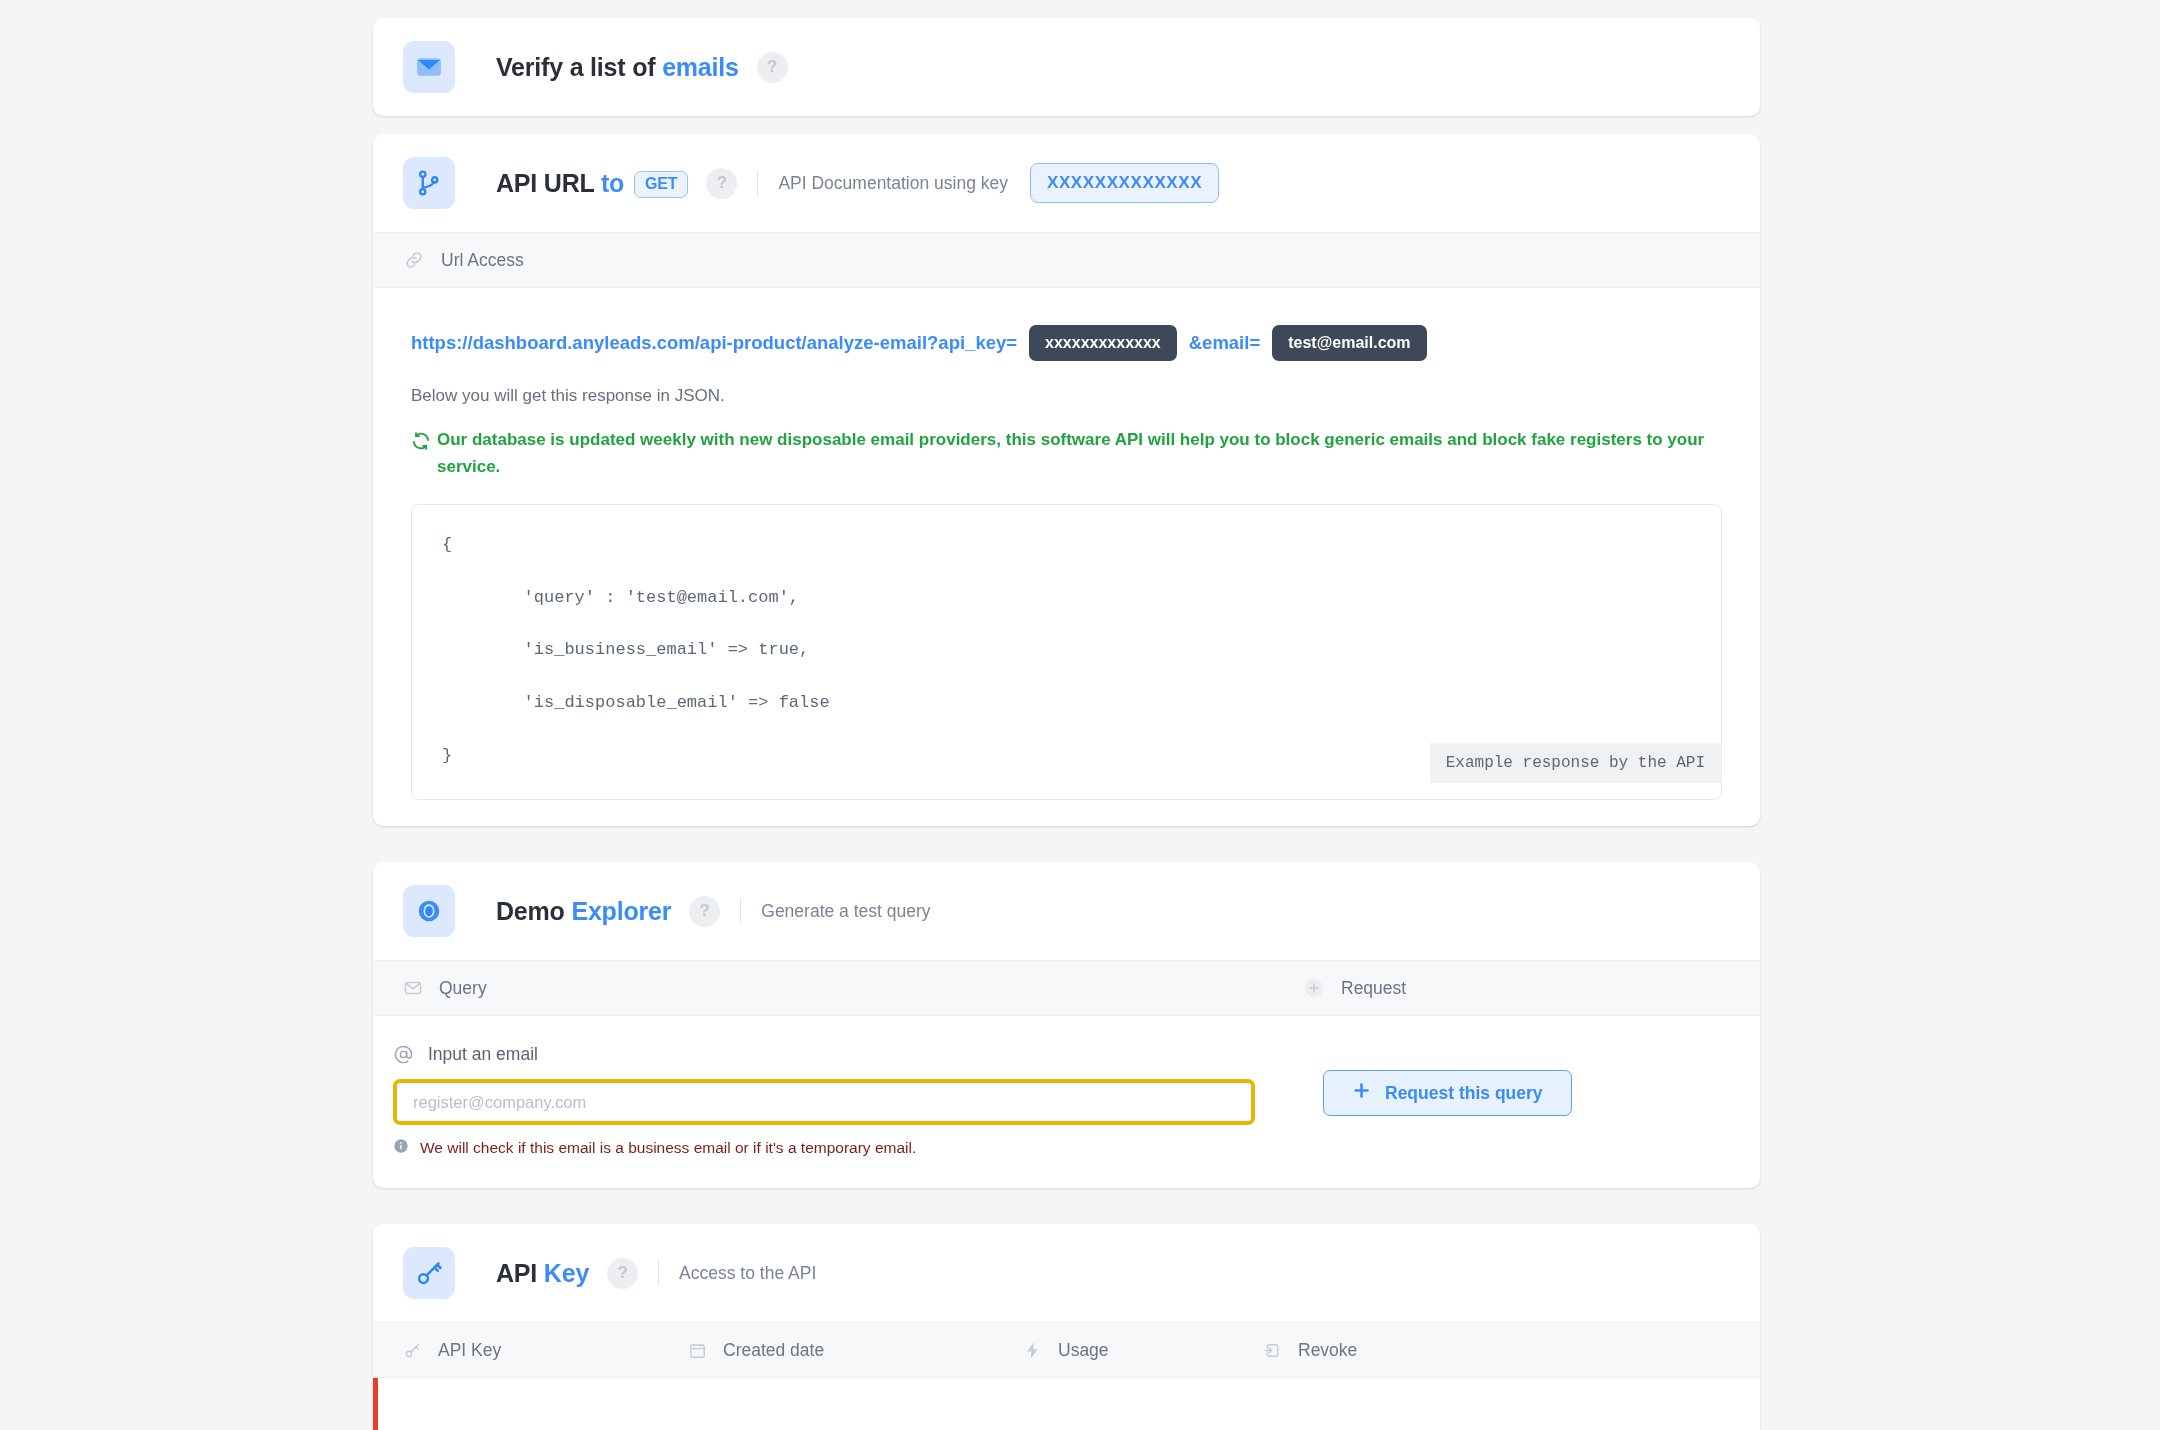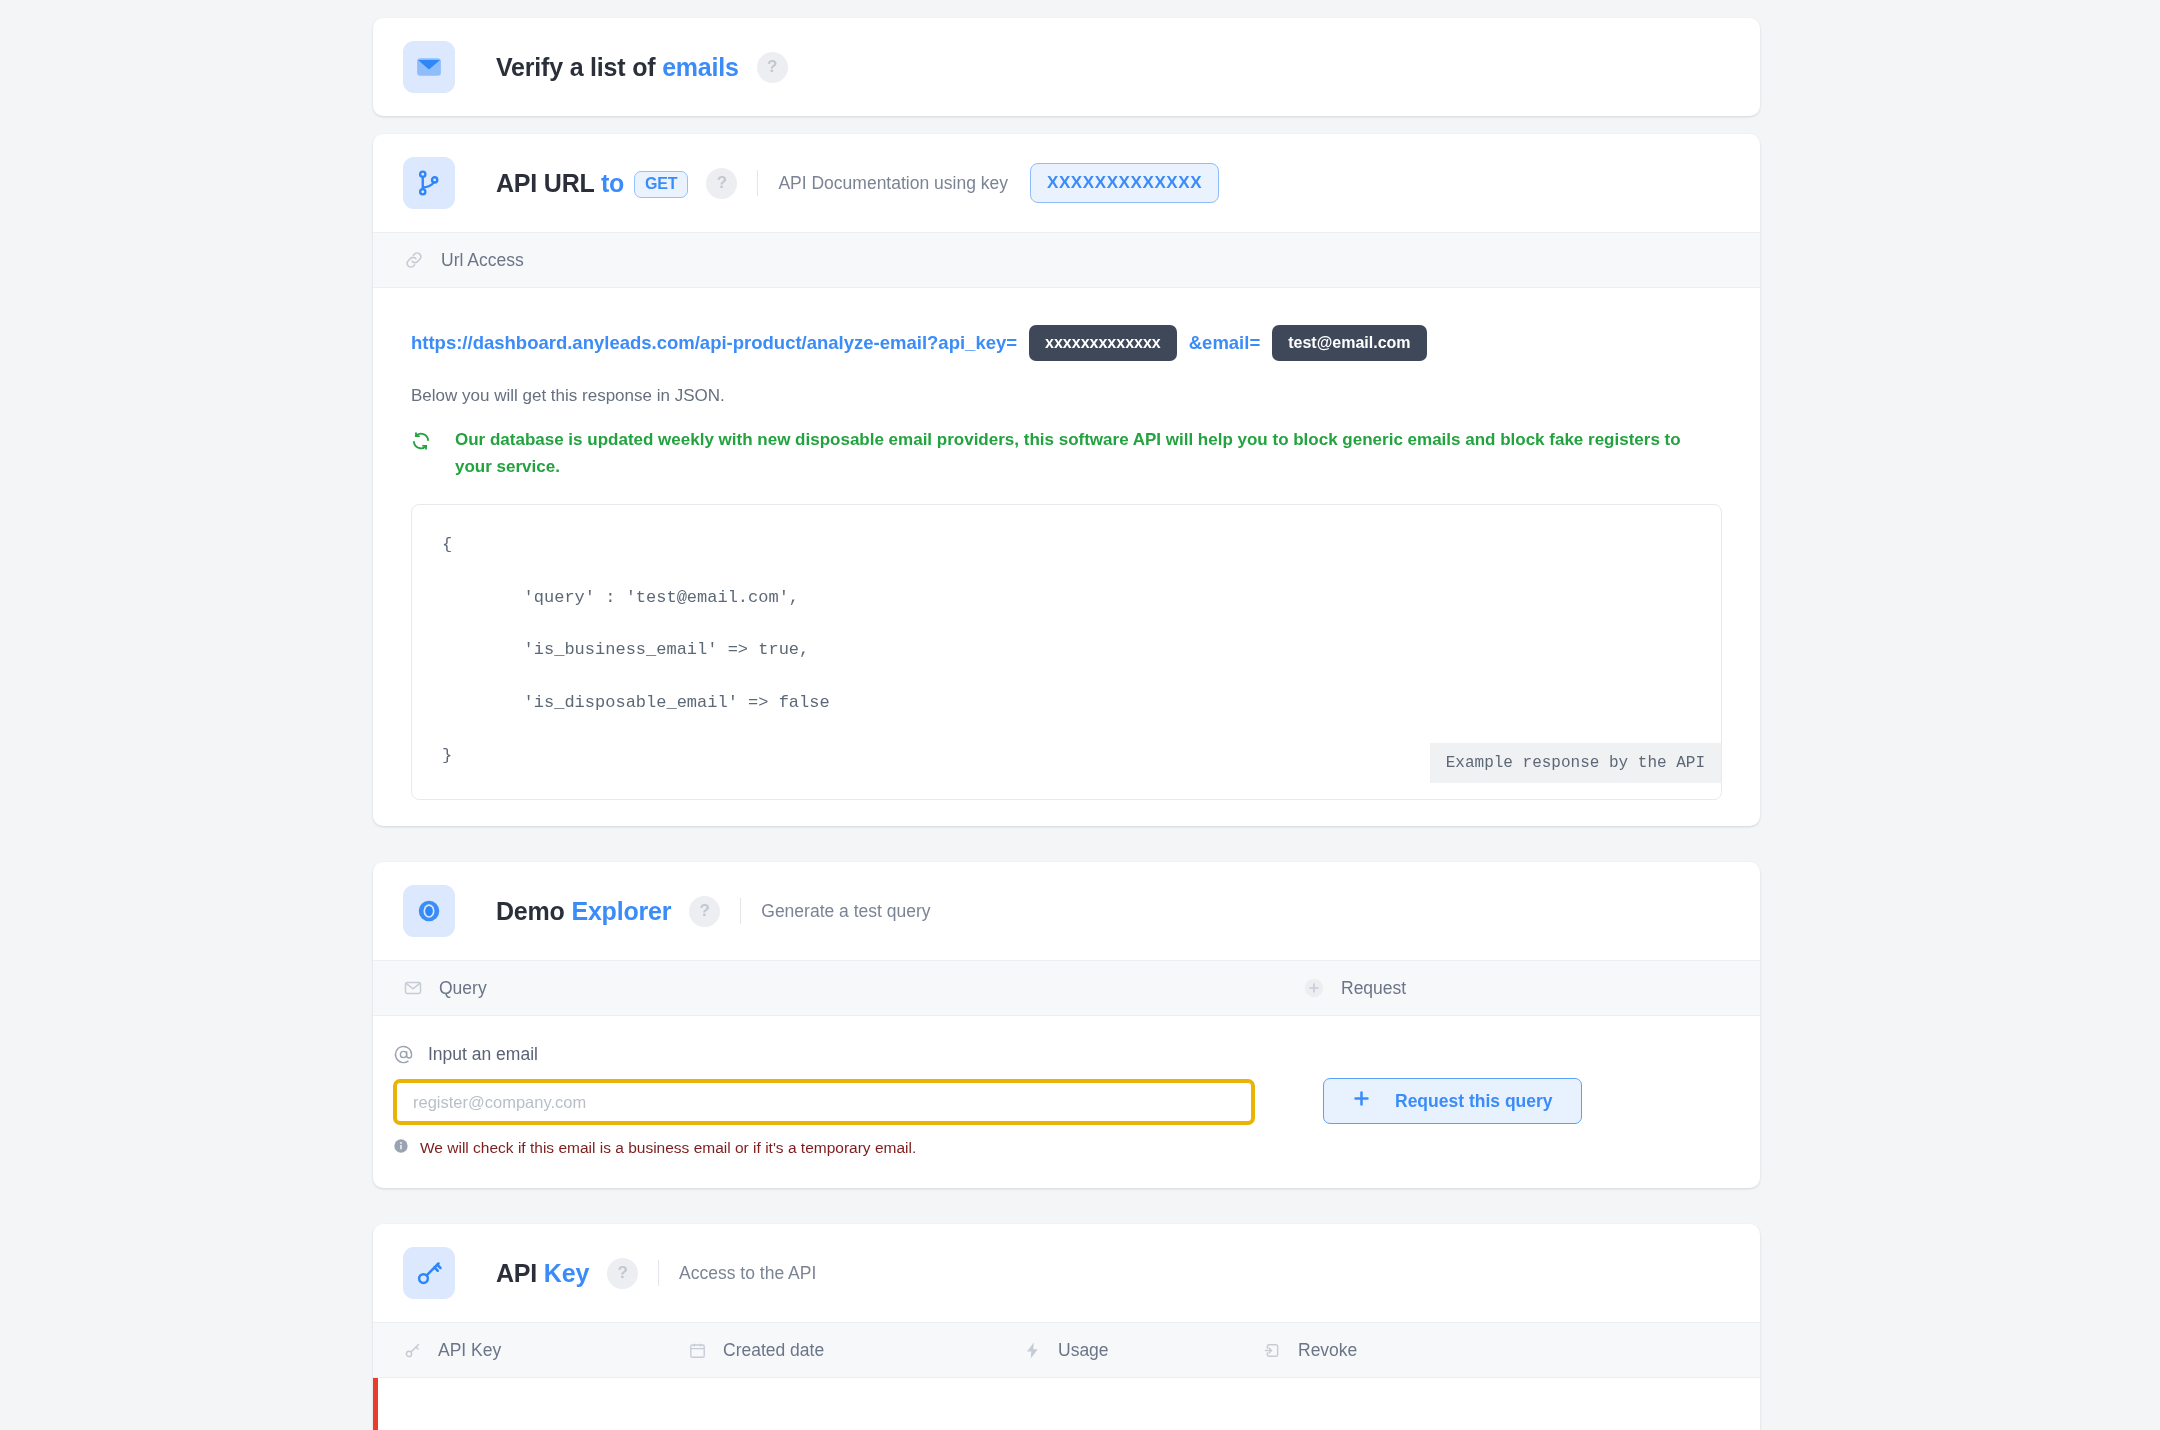--- a/index.html
+++ b/index.html
@@ -80,21 +80,21 @@
   .urlline { display: flex; align-items: center; flex-wrap: wrap; margin: 7px 0 22px; }
   .urltext { color: #3b8cf9; font-size: 18.5px; font-weight: bold; }
   .darkbadge {
     background: #3e4859; color: #ffffff; border-radius: 7px;
     font-size: 16px; font-weight: bold; padding: 9px 16px;
     margin: 0 12px; white-space: nowrap;
   }
   .desc { color: #66707f; font-size: 17px; line-height: 1.55; }
   .note {
     color: #23a33f; font-size: 17px; font-weight: bold; line-height: 1.55;
-    margin-top: 18px; display: flex; gap: 24px; align-items: flex-start;
+    margin-top: 18px; display: flex; gap: 6px; align-items: flex-start;
   }
   .note svg { flex: none; margin-top: 4px; }
   .codebox {
     margin-top: 24px;
     border: 1px solid #e6e9ee; border-radius: 8px;
     position: relative; padding: 27px 30px 30px;
     min-height: 170px;
   }
   .codebox pre {
     font-family: "Liberation Mono", monospace;
@@ -114,25 +114,25 @@
   .qlabel { display: flex; align-items: center; color: #5a6375; font-size: 17.5px; margin-bottom: 14px; }
   .qlabel .ic { margin-right: 14px; color:#9aa3b2; display:flex; }
   .qinput {
     width: 862px; height: 46px; border: 4px solid #eab308; border-radius: 7px;
     padding: 0 16px; font-size: 16.5px; color: #3e4859;
     font-family: "Liberation Sans", sans-serif; background: #fff;
   }
   .qinput::placeholder { color: #b9bfc9; }
   .qhint { display:flex; align-items:center; gap: 11px; margin-top: 13px; color:#7f1d1d; font-size: 15.5px; }
   .btn-primary {
-    margin-left: 30px; margin-top: 34px;
+    margin-left: 30px; margin-top: 26px;
     background: #e8f1fe; border: 1.5px solid #5ba1fa; border-radius: 7px;
     color: #3b8cf9; font-weight: bold; font-size: 17.5px;
     height: 46px; padding: 0 28px;
-    display: flex; align-items: center; gap: 24px; cursor: pointer;
+    display: flex; align-items: center; gap: 14px; cursor: pointer;
     font-family: "Liberation Sans", sans-serif;
   }
 
   
   .keyrow { display: flex; align-items: center; padding: 0 30px; height: 96px; position: relative; }
   .keyrow::before {
     content:""; position:absolute; left:0; top:0; bottom:0; width: 5px; background:#ea3c2d;
   }
 
   .gap-sm { height: 18px; }

